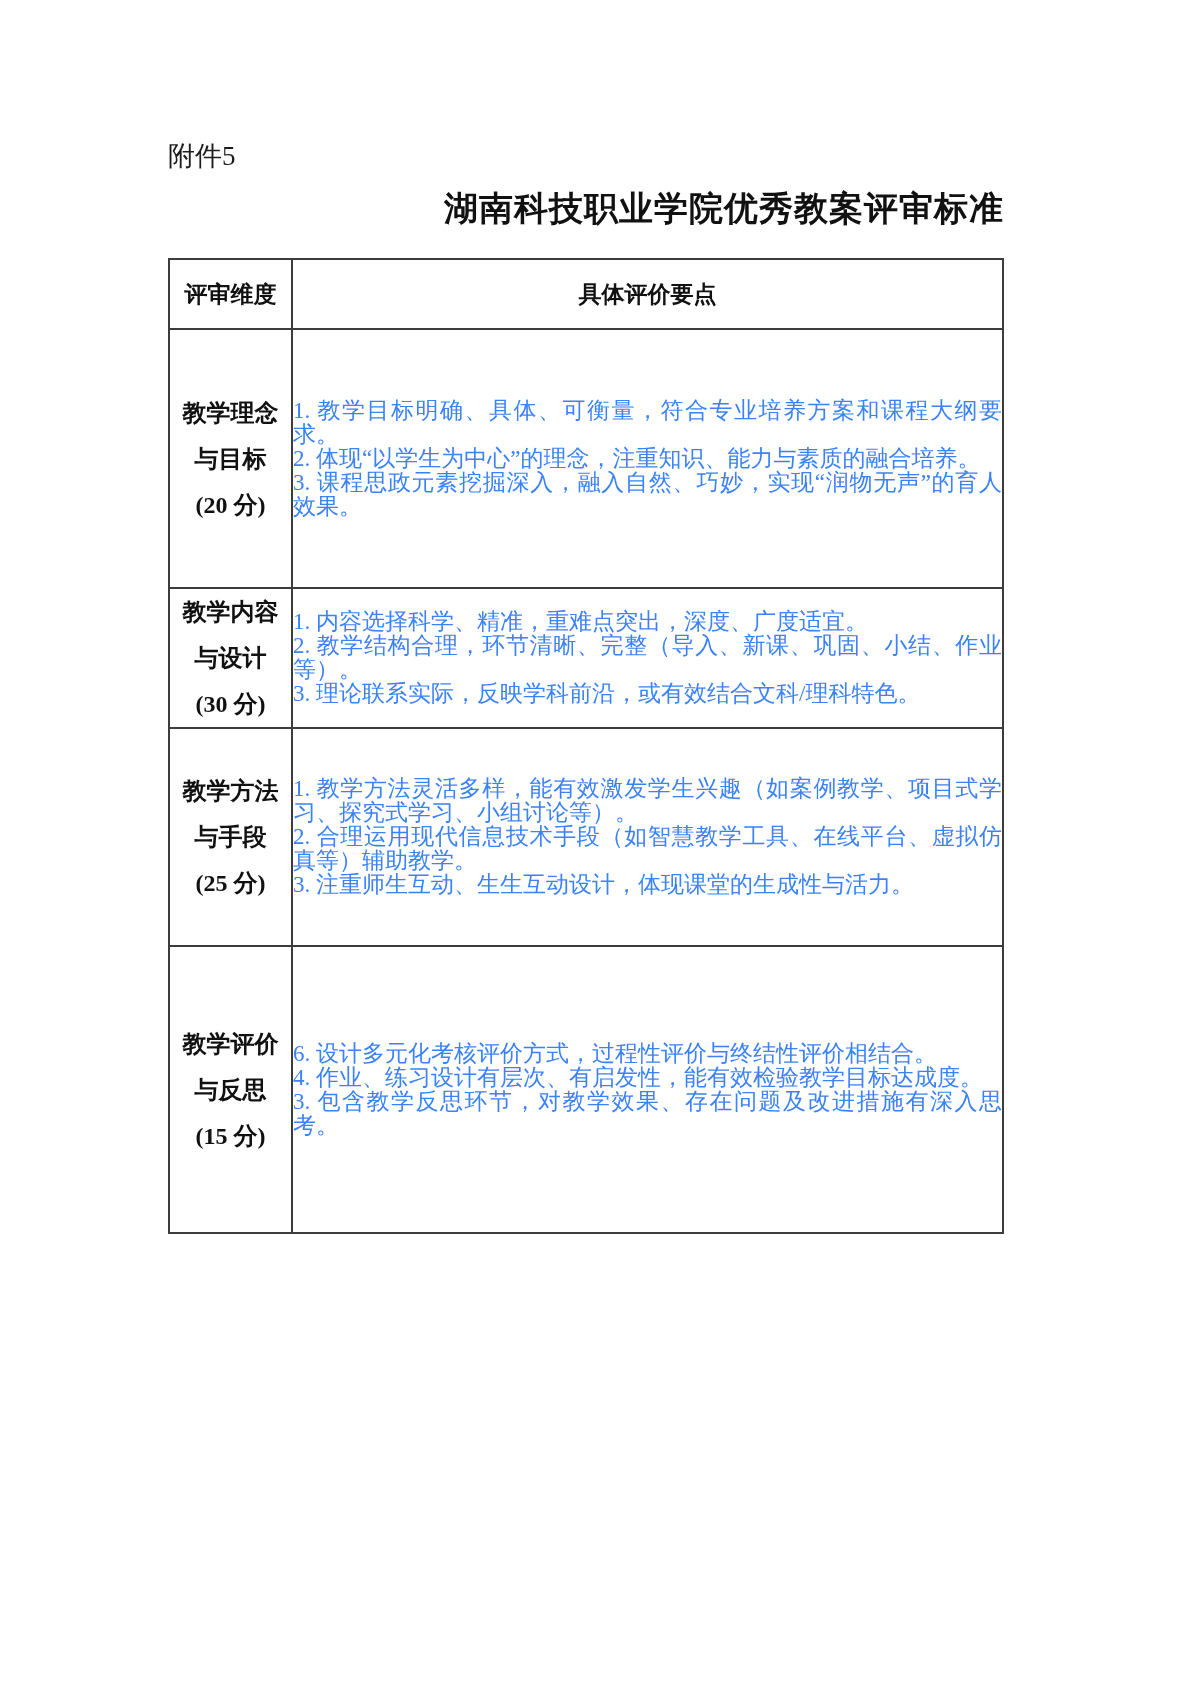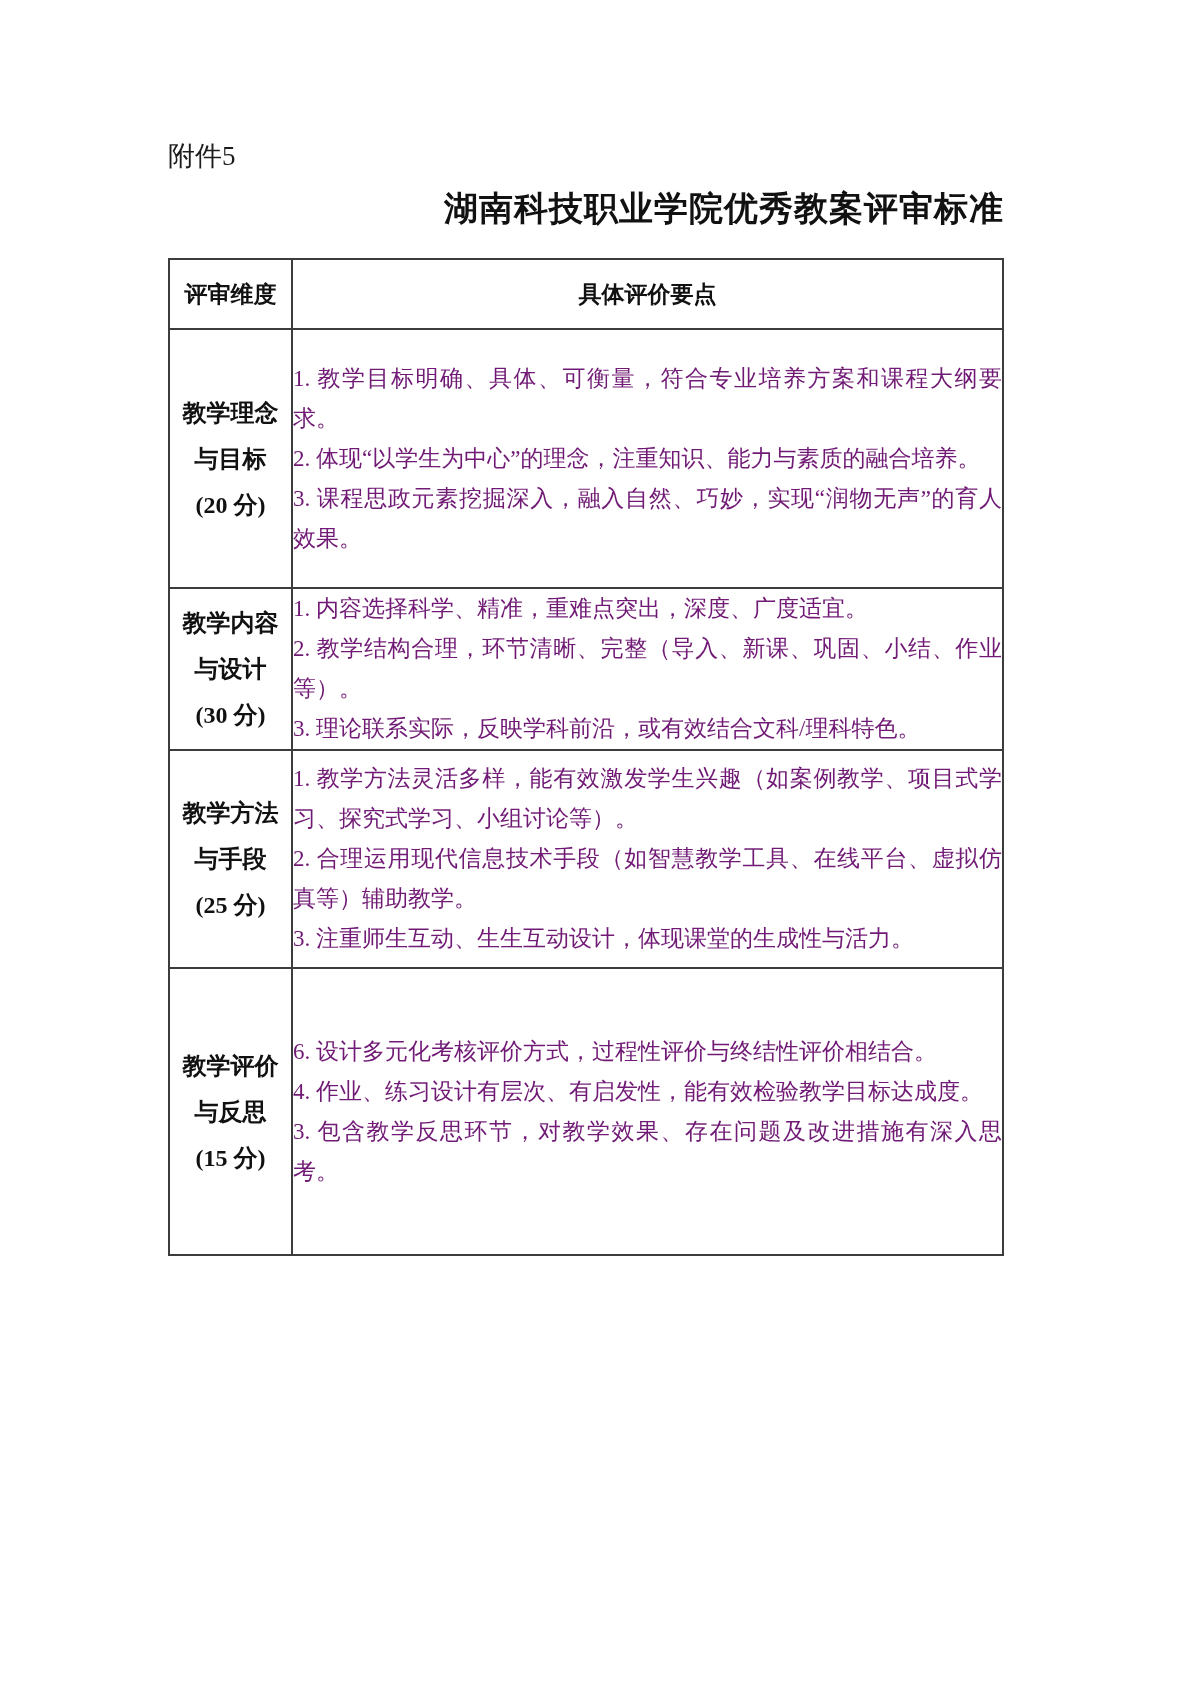--- a/index.html
+++ b/index.html
@@ -56,23 +56,23 @@
     text-align: center;
     vertical-align: middle;
     font-weight: bold;
     font-size: 24px;
     line-height: 46px;
     color: #111111;
   }
   td.pts-cell {
     vertical-align: middle;
     font-size: 23px;
-    line-height: 40px;
+    line-height: 24px;
     padding: 8px 4px 8px 13px;
-    color: #701a75;
+    color: #3b82f6;
   }
   td.pts-cell .pt { text-align: justify; }
 </style>
 </head>
 <body>
 
 <div class="page">
 
   <div class="attachment-label">附件5</div>
 

